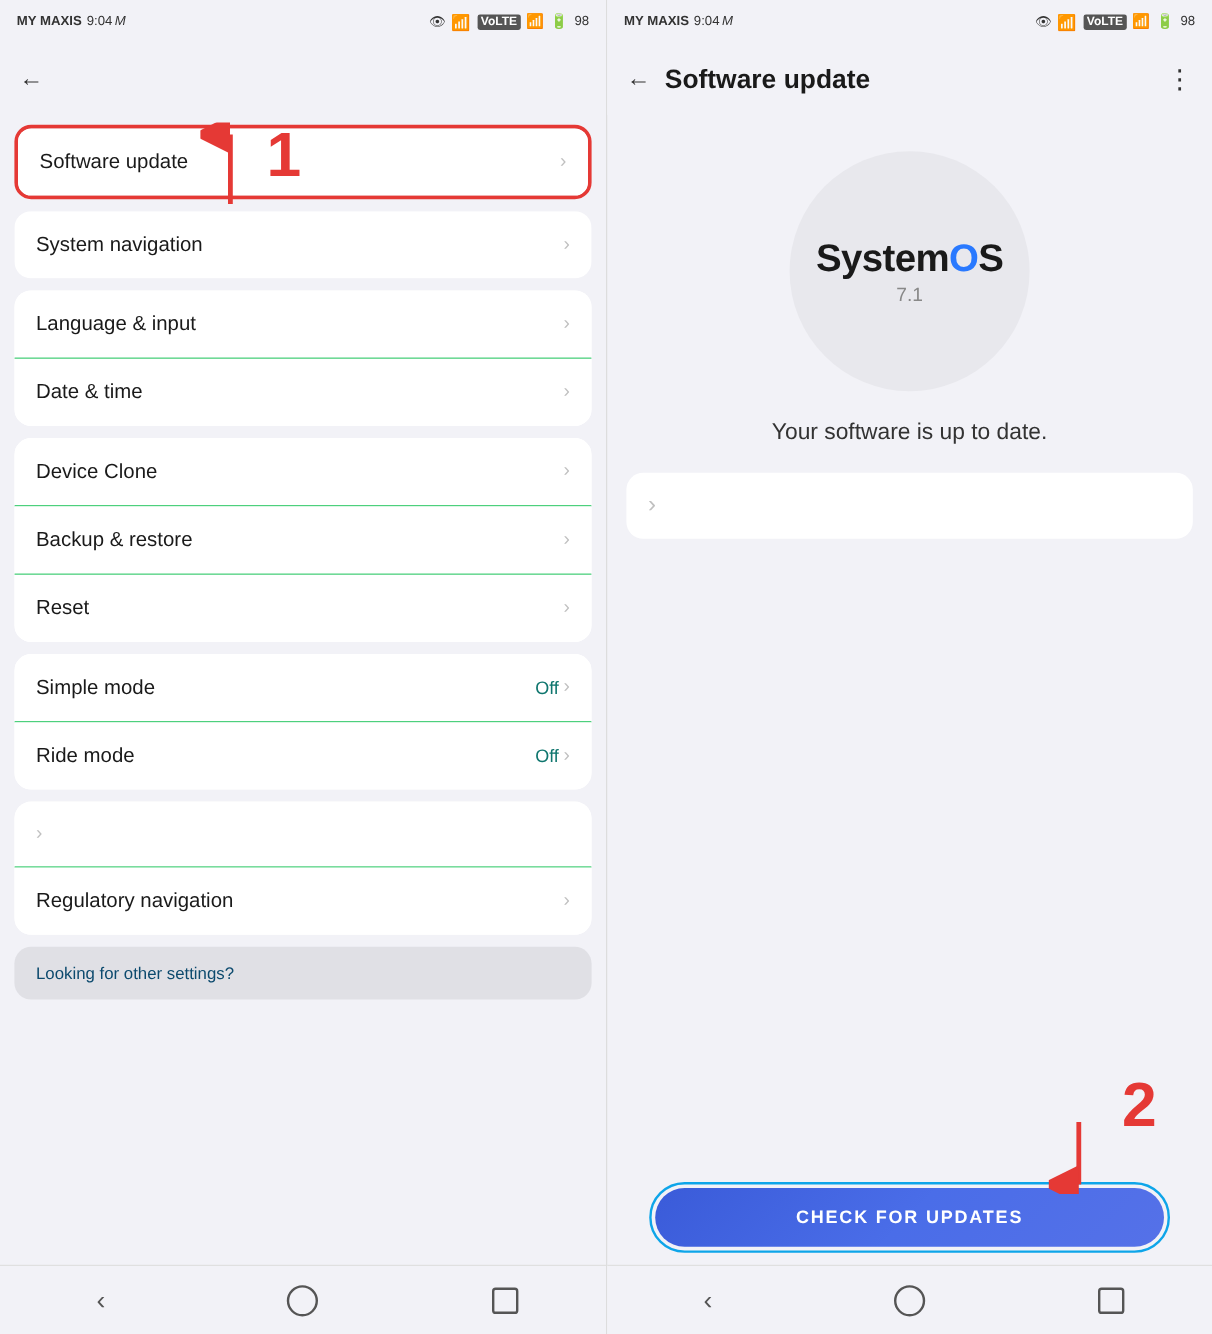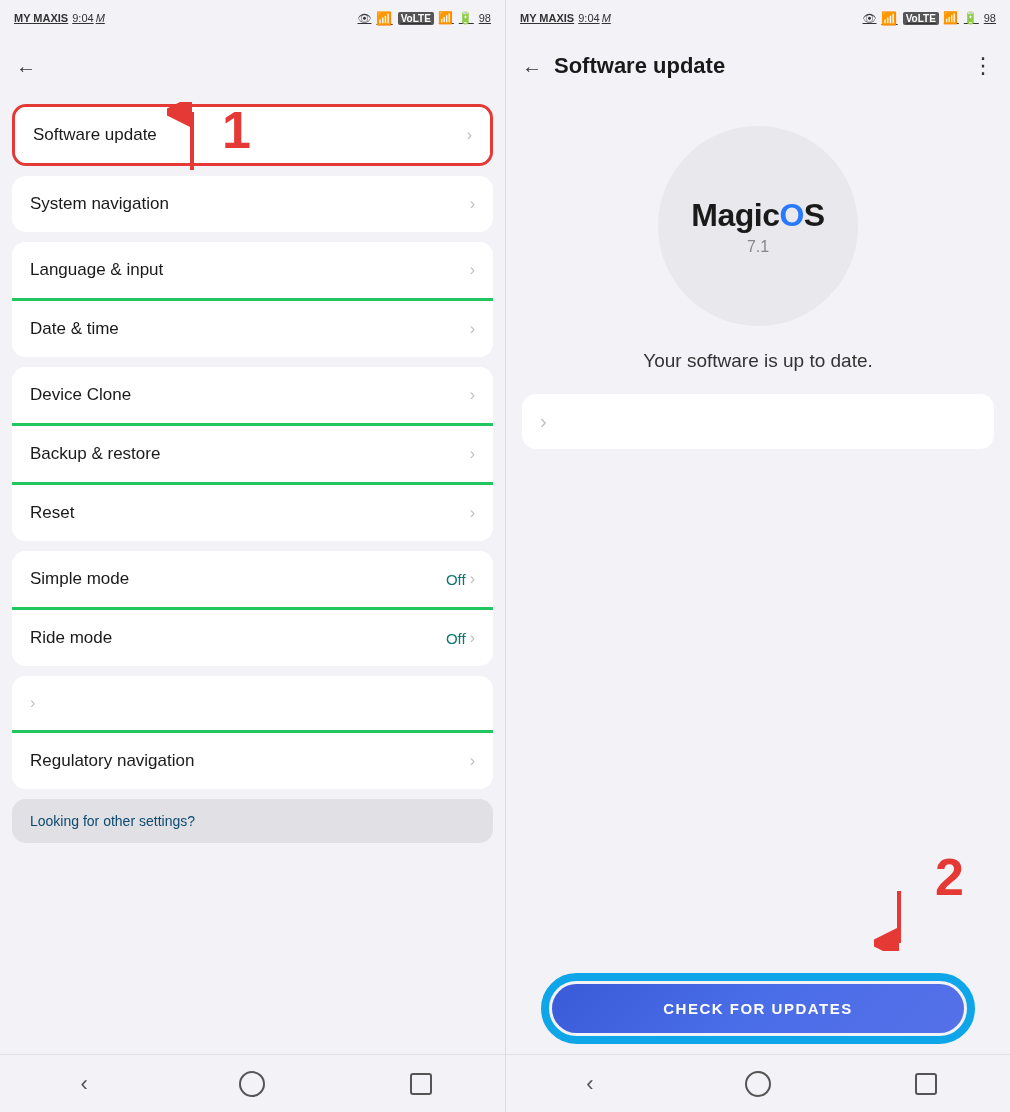--- a/index.html
+++ b/index.html
@@ -37,21 +37,20 @@
     .status-bar {
       height: 36px;
       background: #f2f2f7;
       display: flex;
       align-items: center;
       justify-content: space-between;
       padding: 0 14px;
       font-size: 11px;
       color: #333;
       font-weight: 500;
-      text-decoration: underline;
     }
     .status-bar .carrier { font-weight: 600; font-size: 11px; }
     .status-bar .icons { display: flex; align-items: center; gap: 4px; }
     .status-bar .icons span { font-size: 11px; }
 
     
     .page-header {
       height: 60px;
       background: #f2f2f7;
       display: flex;
@@ -91,21 +90,21 @@
       margin-bottom: 10px;
       overflow: hidden;
     }
 
     .settings-item {
       display: flex;
       align-items: center;
       justify-content: space-between;
       padding: 18px 18px;
       cursor: pointer;
-      border-bottom: 3px solid #22c55e;
+      border-bottom: 1px solid #22c55e;
       background: #fff;
     }
     .settings-item:last-child { border-bottom: none; }
 
     .settings-item-label {
       font-size: 17px;
       color: #1a1a1a;
       font-weight: 400;
     }
     .settings-item-right {
@@ -231,25 +230,24 @@
 
     .check-btn-wrapper {
       position: relative;
       width: 100%;
       display: flex;
       flex-direction: column;
       align-items: center;
     }
 
     .check-btn-border {
-      border: 8px solid #0ea5e9;
+      border: 2px solid #0ea5e9;
       border-radius: 36px;
       padding: 3px;
       width: 92%;
-      margin-top: 32px;
     }
     .check-btn {
       background: linear-gradient(135deg, #3a5bd9 0%, #4a6de8 50%, #5571e8 100%);
       border: none;
       border-radius: 32px;
       color: #fff;
       font-size: 15px;
       font-weight: 700;
       letter-spacing: 1.5px;
       padding: 16px 0;
@@ -402,21 +400,21 @@
   <div class="page-header">
     <span class="back-arrow">←</span>
     <span class="title">Software update</span>
     <span class="more-icon">⋮</span>
   </div>
 
   <div class="right-content">
 
     <div class="magicos-circle">
       <div class="magicos-title">
-        <span>Magic</span><span class="dot-blue" style="color:#2979ff;">O</span><span>S</span>
+        <span>System</span><span class="dot-blue" style="color:#2979ff;">O</span><span>S</span>
       </div>
       <div class="magicos-version">7.1</div>
     </div>
 
     <div class="up-to-date-text">Your software is up to date.</div>
 
     <div class="current-version-card">
       <span class="chevron" style="font-size:20px; color:#c0c0c0;">›</span>
     </div>
 

